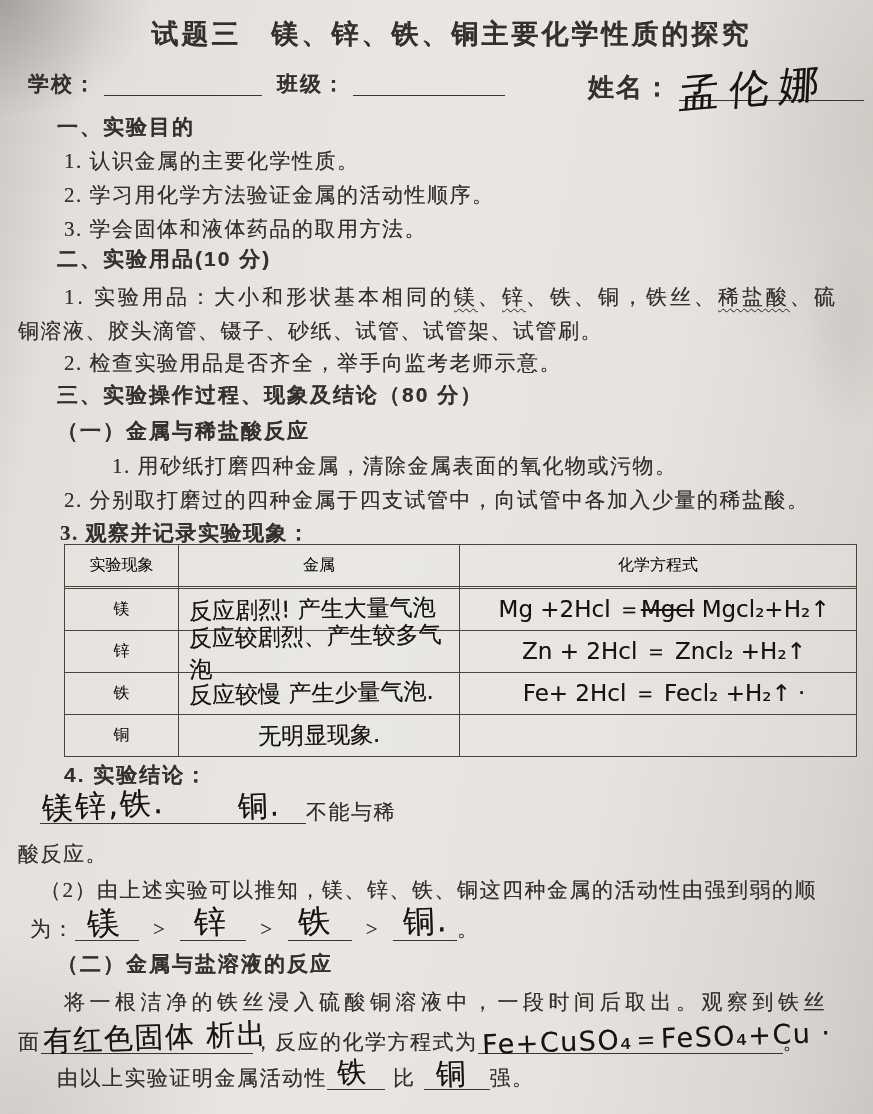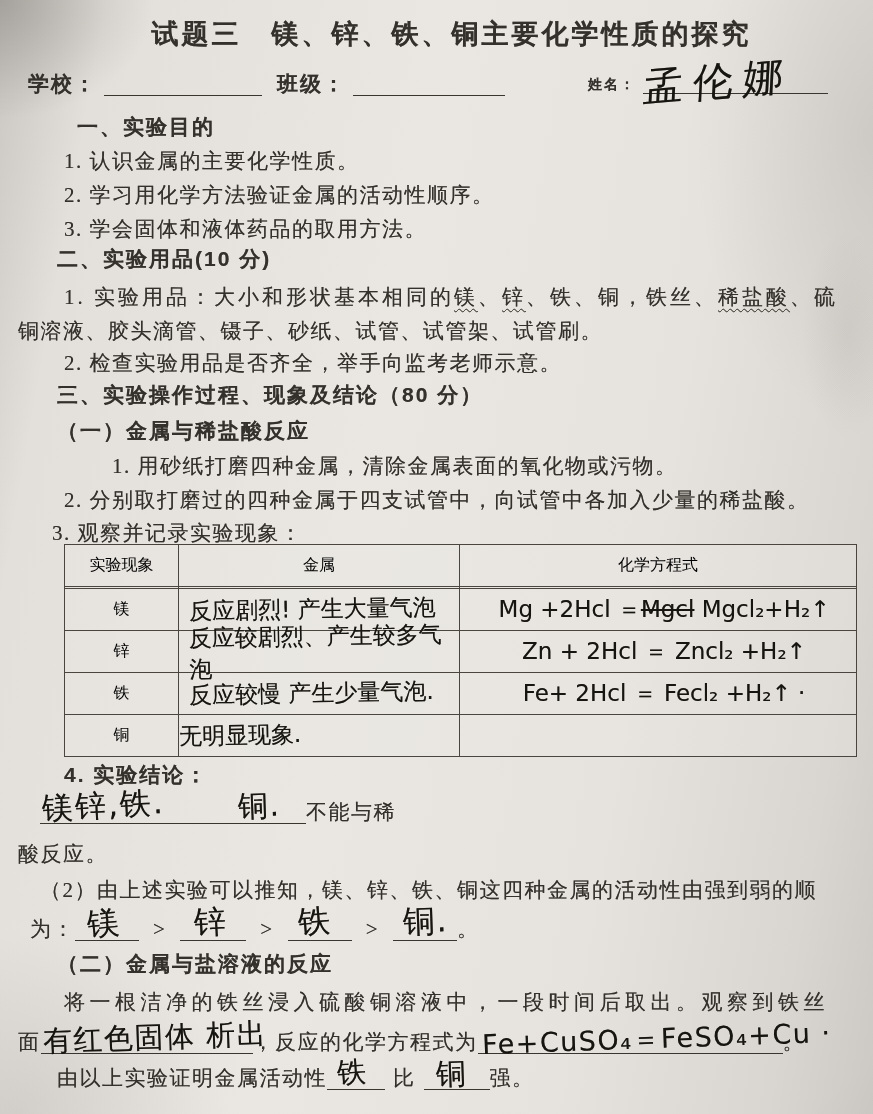--- a/index.html
+++ b/index.html
@@ -47,43 +47,43 @@
 
 <div class="ln" style="left:28px;top:70px;">
   <span class="h" style="font-size:21px;">学校：</span>
   <span class="bl" style="width:158px;"></span>
 </div>
 <div class="ln" style="left:277px;top:70px;">
   <span class="h" style="font-size:21px;">班级：</span>
   <span class="bl" style="width:152px;"></span>
 </div>
 <div class="ln" style="left:588px;top:70px;">
-  <span class="h" style="font-size:14px;">姓名：</span>
+  <span class="h" style="font-size:26px;">姓名：</span>
   <span class="bl" style="width:185px;">
     <span class="hw hwabs" style="font-size:40px;left:0px;bottom:-16px;transform:rotate(-5deg) skewX(-8deg);letter-spacing:10px;">孟伦娜</span>
   </span>
 </div>
 
-<div class="ln h" style="left:57px;top:113px;margin-left:20px;">一、实验目的</div>
+<div class="ln h" style="left:57px;top:113px;">一、实验目的</div>
 <div class="ln" style="left:64px;top:147px;">1. 认识金属的主要化学性质。</div>
 <div class="ln" style="left:64px;top:181px;">2. 学习用化学方法验证金属的活动性顺序。</div>
 <div class="ln" style="left:64px;top:215px;">3. 学会固体和液体药品的取用方法。</div>
 
 <div class="ln h" style="left:57px;top:245px;">二、实验用品(10 分)</div>
 <div class="ln" style="left:64px;top:283px;letter-spacing:3px;">
   <span>1.  实验用品：大小和形状基本相同的</span><span class="wavy">镁</span><span>、</span><span class="wavy">锌</span><span>、铁、铜，铁丝、</span><span class="wavy">稀盐酸</span><span>、硫</span>
 </div>
 <div class="ln" style="left:18px;top:317px;">铜溶液、胶头滴管、镊子、砂纸、试管、试管架、试管刷。</div>
 <div class="ln" style="left:64px;top:349px;">2. 检查实验用品是否齐全，举手向监考老师示意。</div>
 
 <div class="ln h" style="left:57px;top:381px;">三、实验操作过程、现象及结论（80 分）</div>
 <div class="ln h" style="left:57px;top:417px;">（一）金属与稀盐酸反应</div>
 <div class="ln" style="left:64px;top:452px;margin-left:48px;">1. 用砂纸打磨四种金属，清除金属表面的氧化物或污物。</div>
 <div class="ln" style="left:64px;top:486px;">2. 分别取打磨过的四种金属于四支试管中，向试管中各加入少量的稀盐酸。</div>
-<div class="ln" style="left:52px;top:519px;">3. 观察并记录实验现象：</div>
+<div class="ln" style="left:60px;top:519px;font-weight:bold;">3. 观察并记录实验现象：</div>
 
 <div class="tbl">
   <div class="tc hdr">
       <span>实验现象</span>
     </div>
   <div class="tc hdr">
       <span class="ln-cell">金属</span>
     </div>
   <div class="tc hdr last">
       <span>化学方程式</span>
@@ -115,21 +115,21 @@
   <div class="tc body">
       <span class="hw ph">反应较慢 产生少量气泡.</span>
     </div>
   <div class="tc body last">
       <span class="hw eq">Fe+ 2Hcl ＝ Fecl₂ +H₂↑ ·</span>
     </div>
 
   <div class="tc body metal bot">
       <span>铜</span>
     </div>
-  <div class="tc body bot" style="">
+  <div class="tc body bot" style="justify-content:center;">
       <span class="hw ph" style="padding-left:0;">无明显现象.</span>
     </div>
   <div class="tc body last bot">
       <span class="hw eq"></span>
     </div>
 </div>
 
 <div class="ln h" style="left:64px;top:761px;">4. 实验结论：</div>
 <div class="ln" style="left:40px;top:798px;">
   <span class="bl" style="width:180px;"><span class="hw hwabs" style="font-size:31px;left:2px;bottom:-4px;transform:rotate(-3deg);letter-spacing:2px;">镁锌,铁.</span></span><span class="bl" style="width:86px;"><span class="hw hwabs" style="font-size:30px;left:18px;bottom:-4px;transform:rotate(-2deg);">铜.</span></span><span>不能与稀</span>

